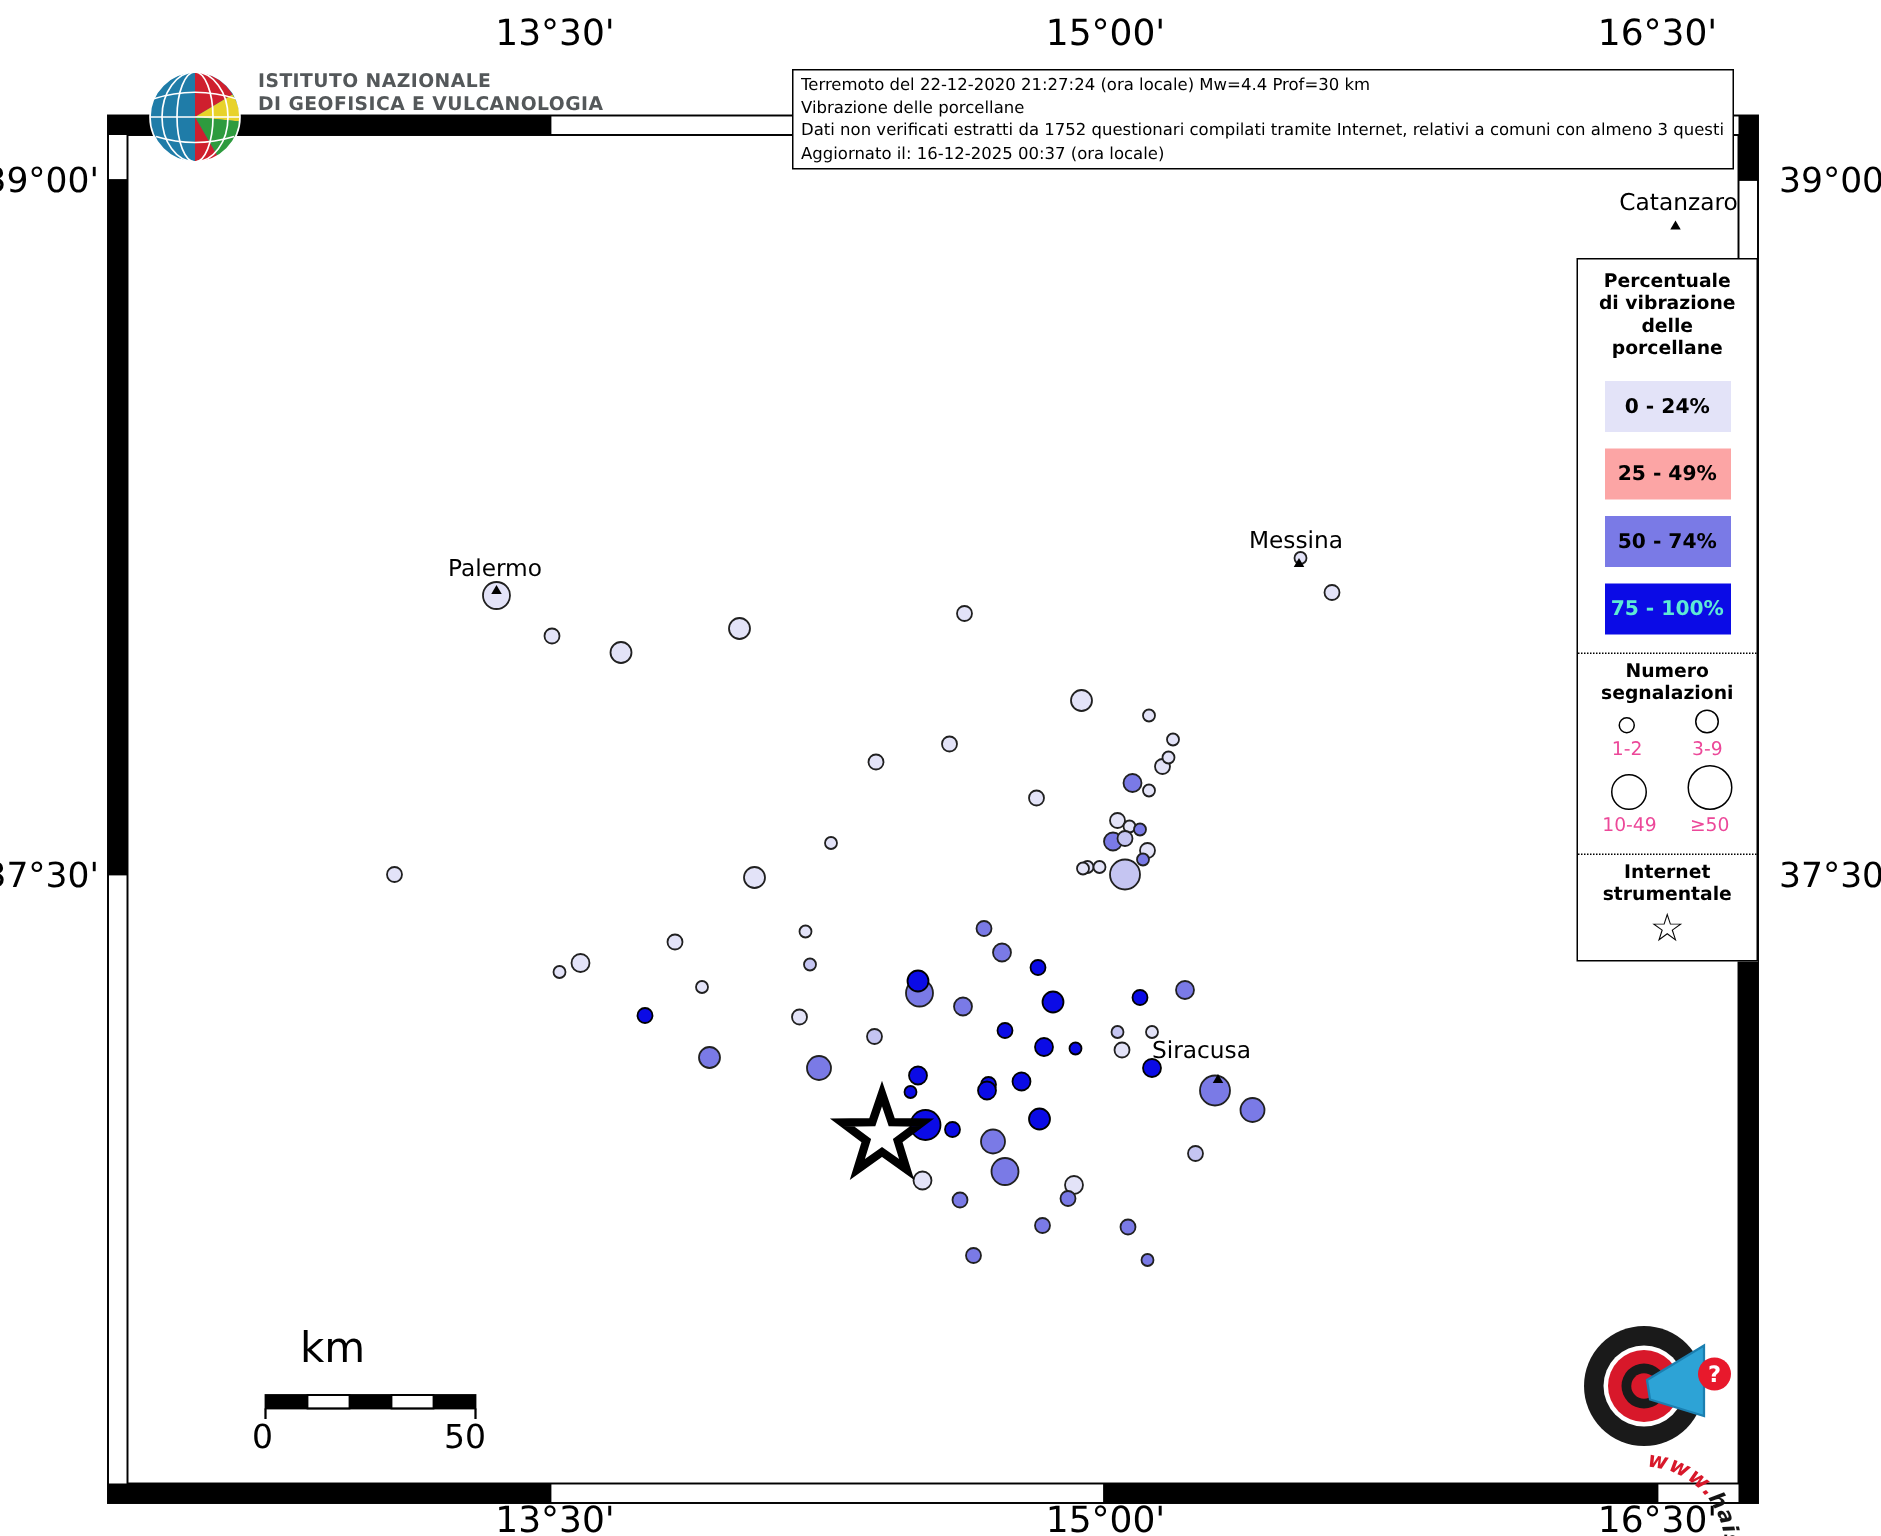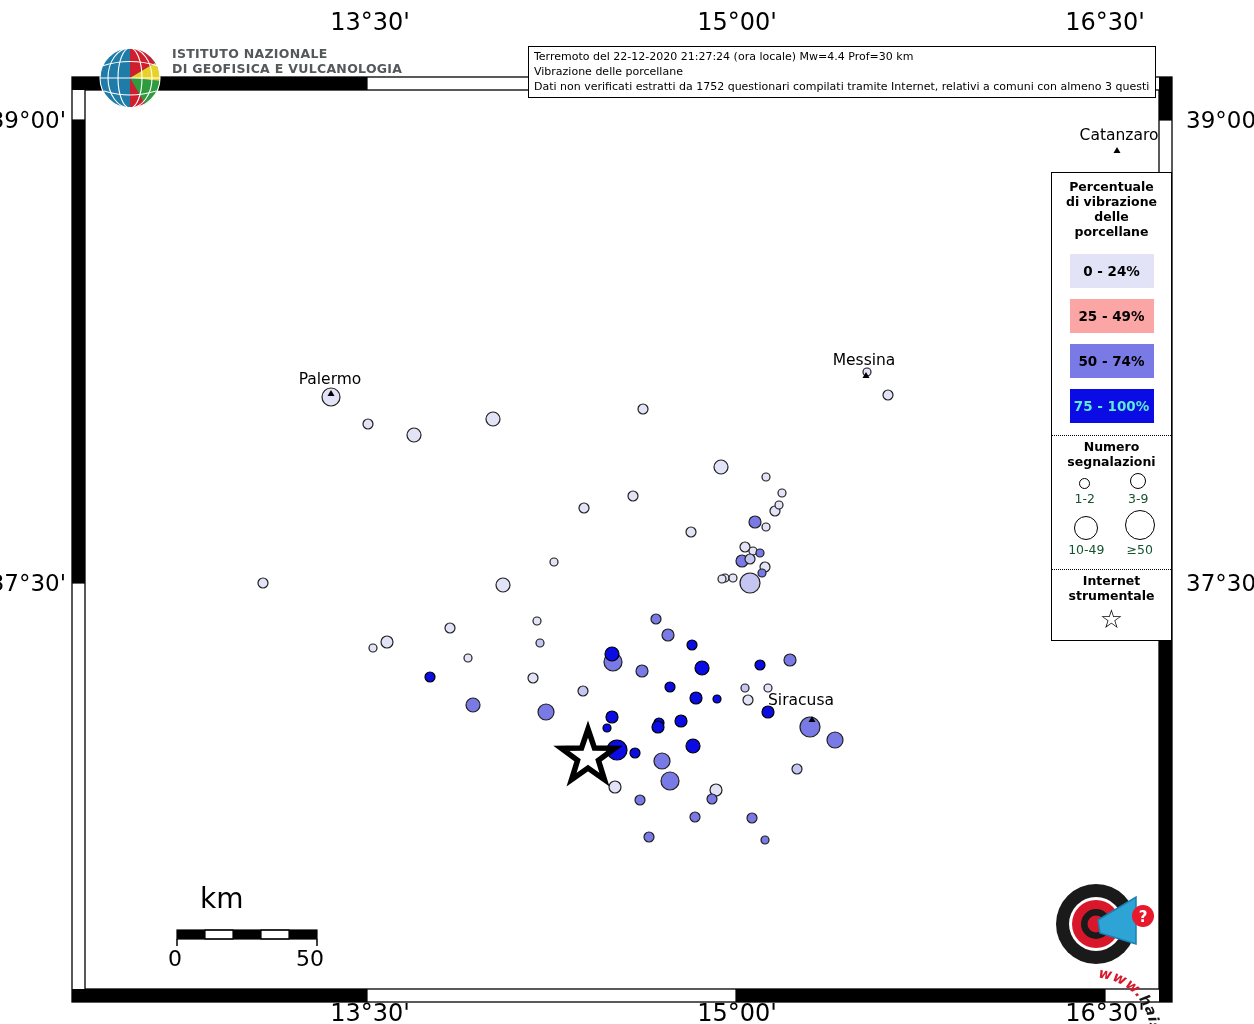--- a/index.html
+++ b/index.html
@@ -22,21 +22,21 @@
           background:#fff;border:1.2px solid #000;text-align:center;padding-bottom:6px;}
   .leg-title{font-size:12.5px;font-weight:bold;line-height:15px;padding:6px 2px 4px 2px;}
   .swatch{width:84px;height:34px;margin:11px auto 0 auto;display:flex;align-items:center;
           justify-content:center;font-size:13.5px;font-weight:bold;color:#000;}
   .swatch.s4{color:#5eead4;}
   .dotted{border-top:1.4px dotted #000;margin-top:12px;}
   .leg-sub{font-size:12.5px;font-weight:bold;line-height:15px;padding-top:3px;}
   .cntrow{display:flex;justify-content:space-around;align-items:flex-end;padding:4px 6px 0 6px;}
   .cntcell{display:flex;flex-direction:column;align-items:center;gap:2px;}
   .cring{border:1.6px solid #000;border-radius:50%;background:#fff;}
-  .clabel{font-size:12.5px;color:#14532d;}
+  .clabel{font-size:12.5px;color:#ec4899;}
   .epistar{font-size:26px;line-height:26px;padding:3px 0 2px 0;color:#000;}
 
   
   .scale-km{position:absolute;left:200px;top:882px;width:100px;
             font-size:28px;color:#000;}
   .scale-num0{position:absolute;left:168px;top:946px;font-size:22px;color:#000;}
   .scale-num50{position:absolute;left:296px;top:946px;font-size:22px;color:#000;}
 </style>
 </head>
 <body>
@@ -293,20 +293,21 @@
   <div class="ingv-text">
     <div>ISTITUTO NAZIONALE</div>
     <div>DI GEOFISICA E VULCANOLOGIA</div>
   </div>
 </div>
 
 <div class="titlebox">
   <div>Terremoto del 22-12-2020 21:27:24 (ora locale) Mw=4.4 Prof=30 km</div>
   <div>Vibrazione delle porcellane</div>
   <div>Dati non verificati estratti da 1752 questionari compilati tramite Internet, relativi a comuni con almeno 3 questionari.</div>
+  <div>Aggiornato il: 16-12-2025 00:37 (ora locale)</div>
 </div>
 
 <div class="legend">
   <div class="leg-title">
     <div>Percentuale</div>
     <div>di vibrazione</div>
     <div>delle</div>
     <div>porcellane</div>
   </div>
   <div class="swatch s1" style="background: rgb(227, 227, 248);">0 - 24%</div>

